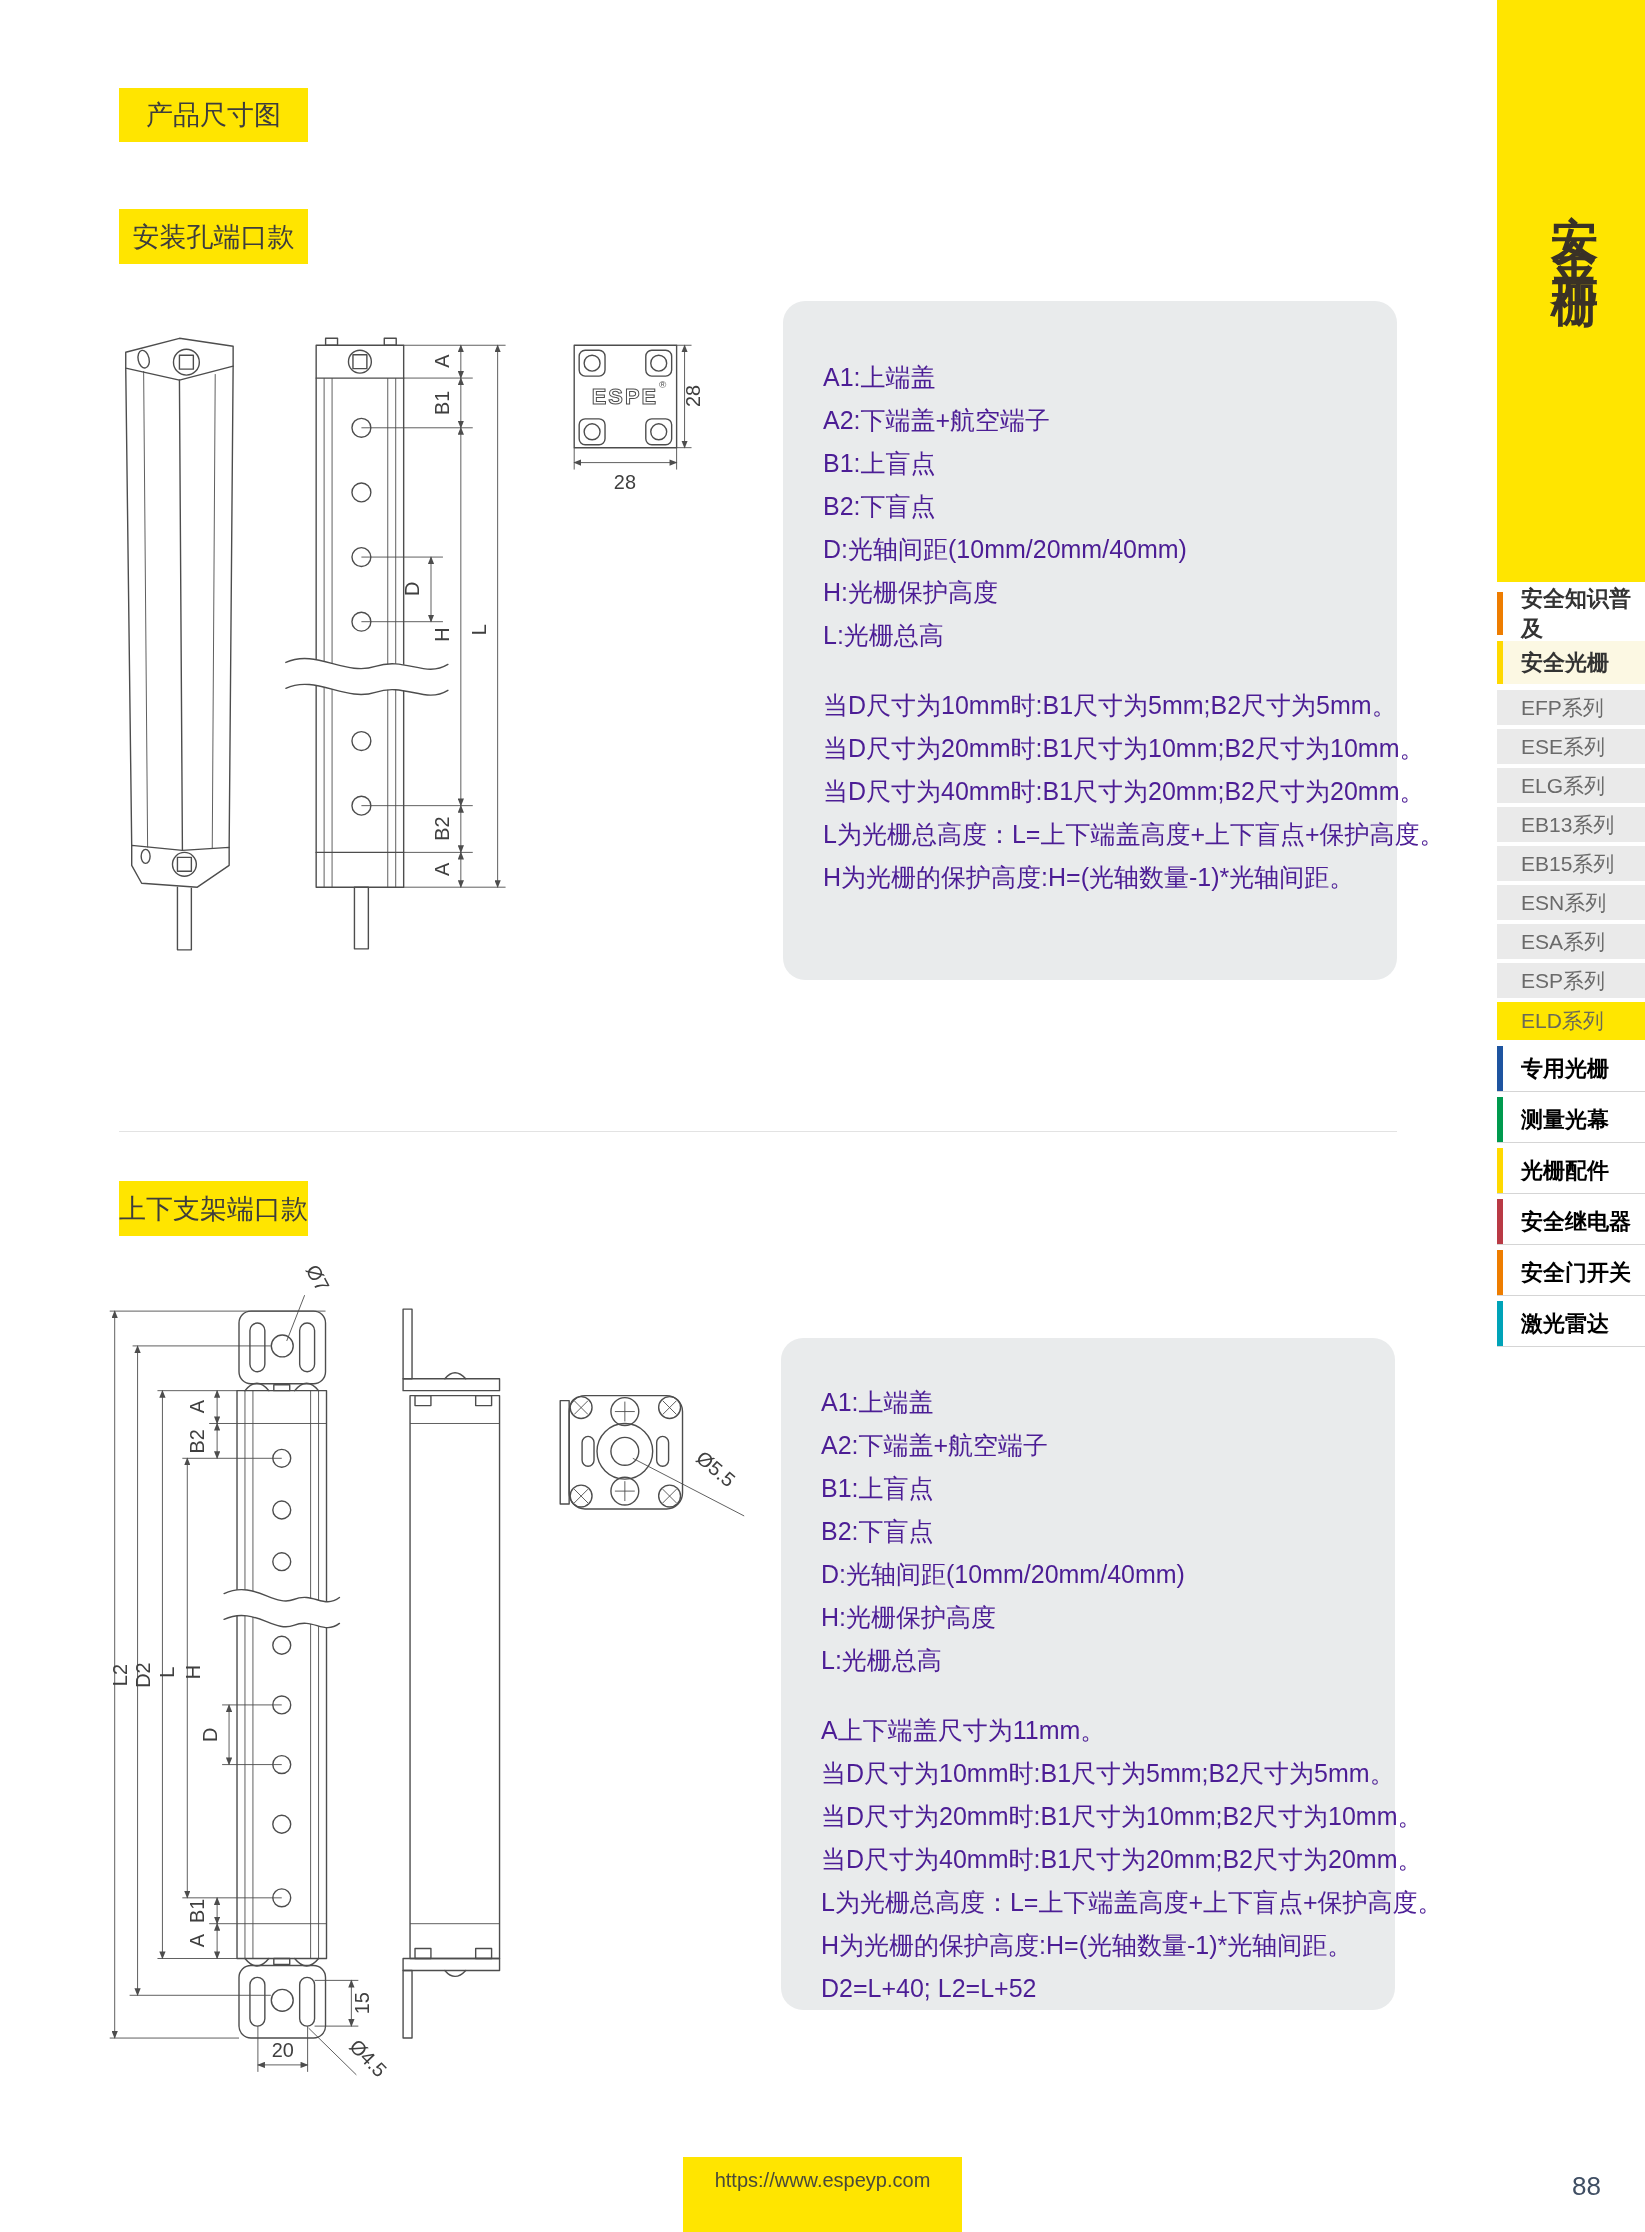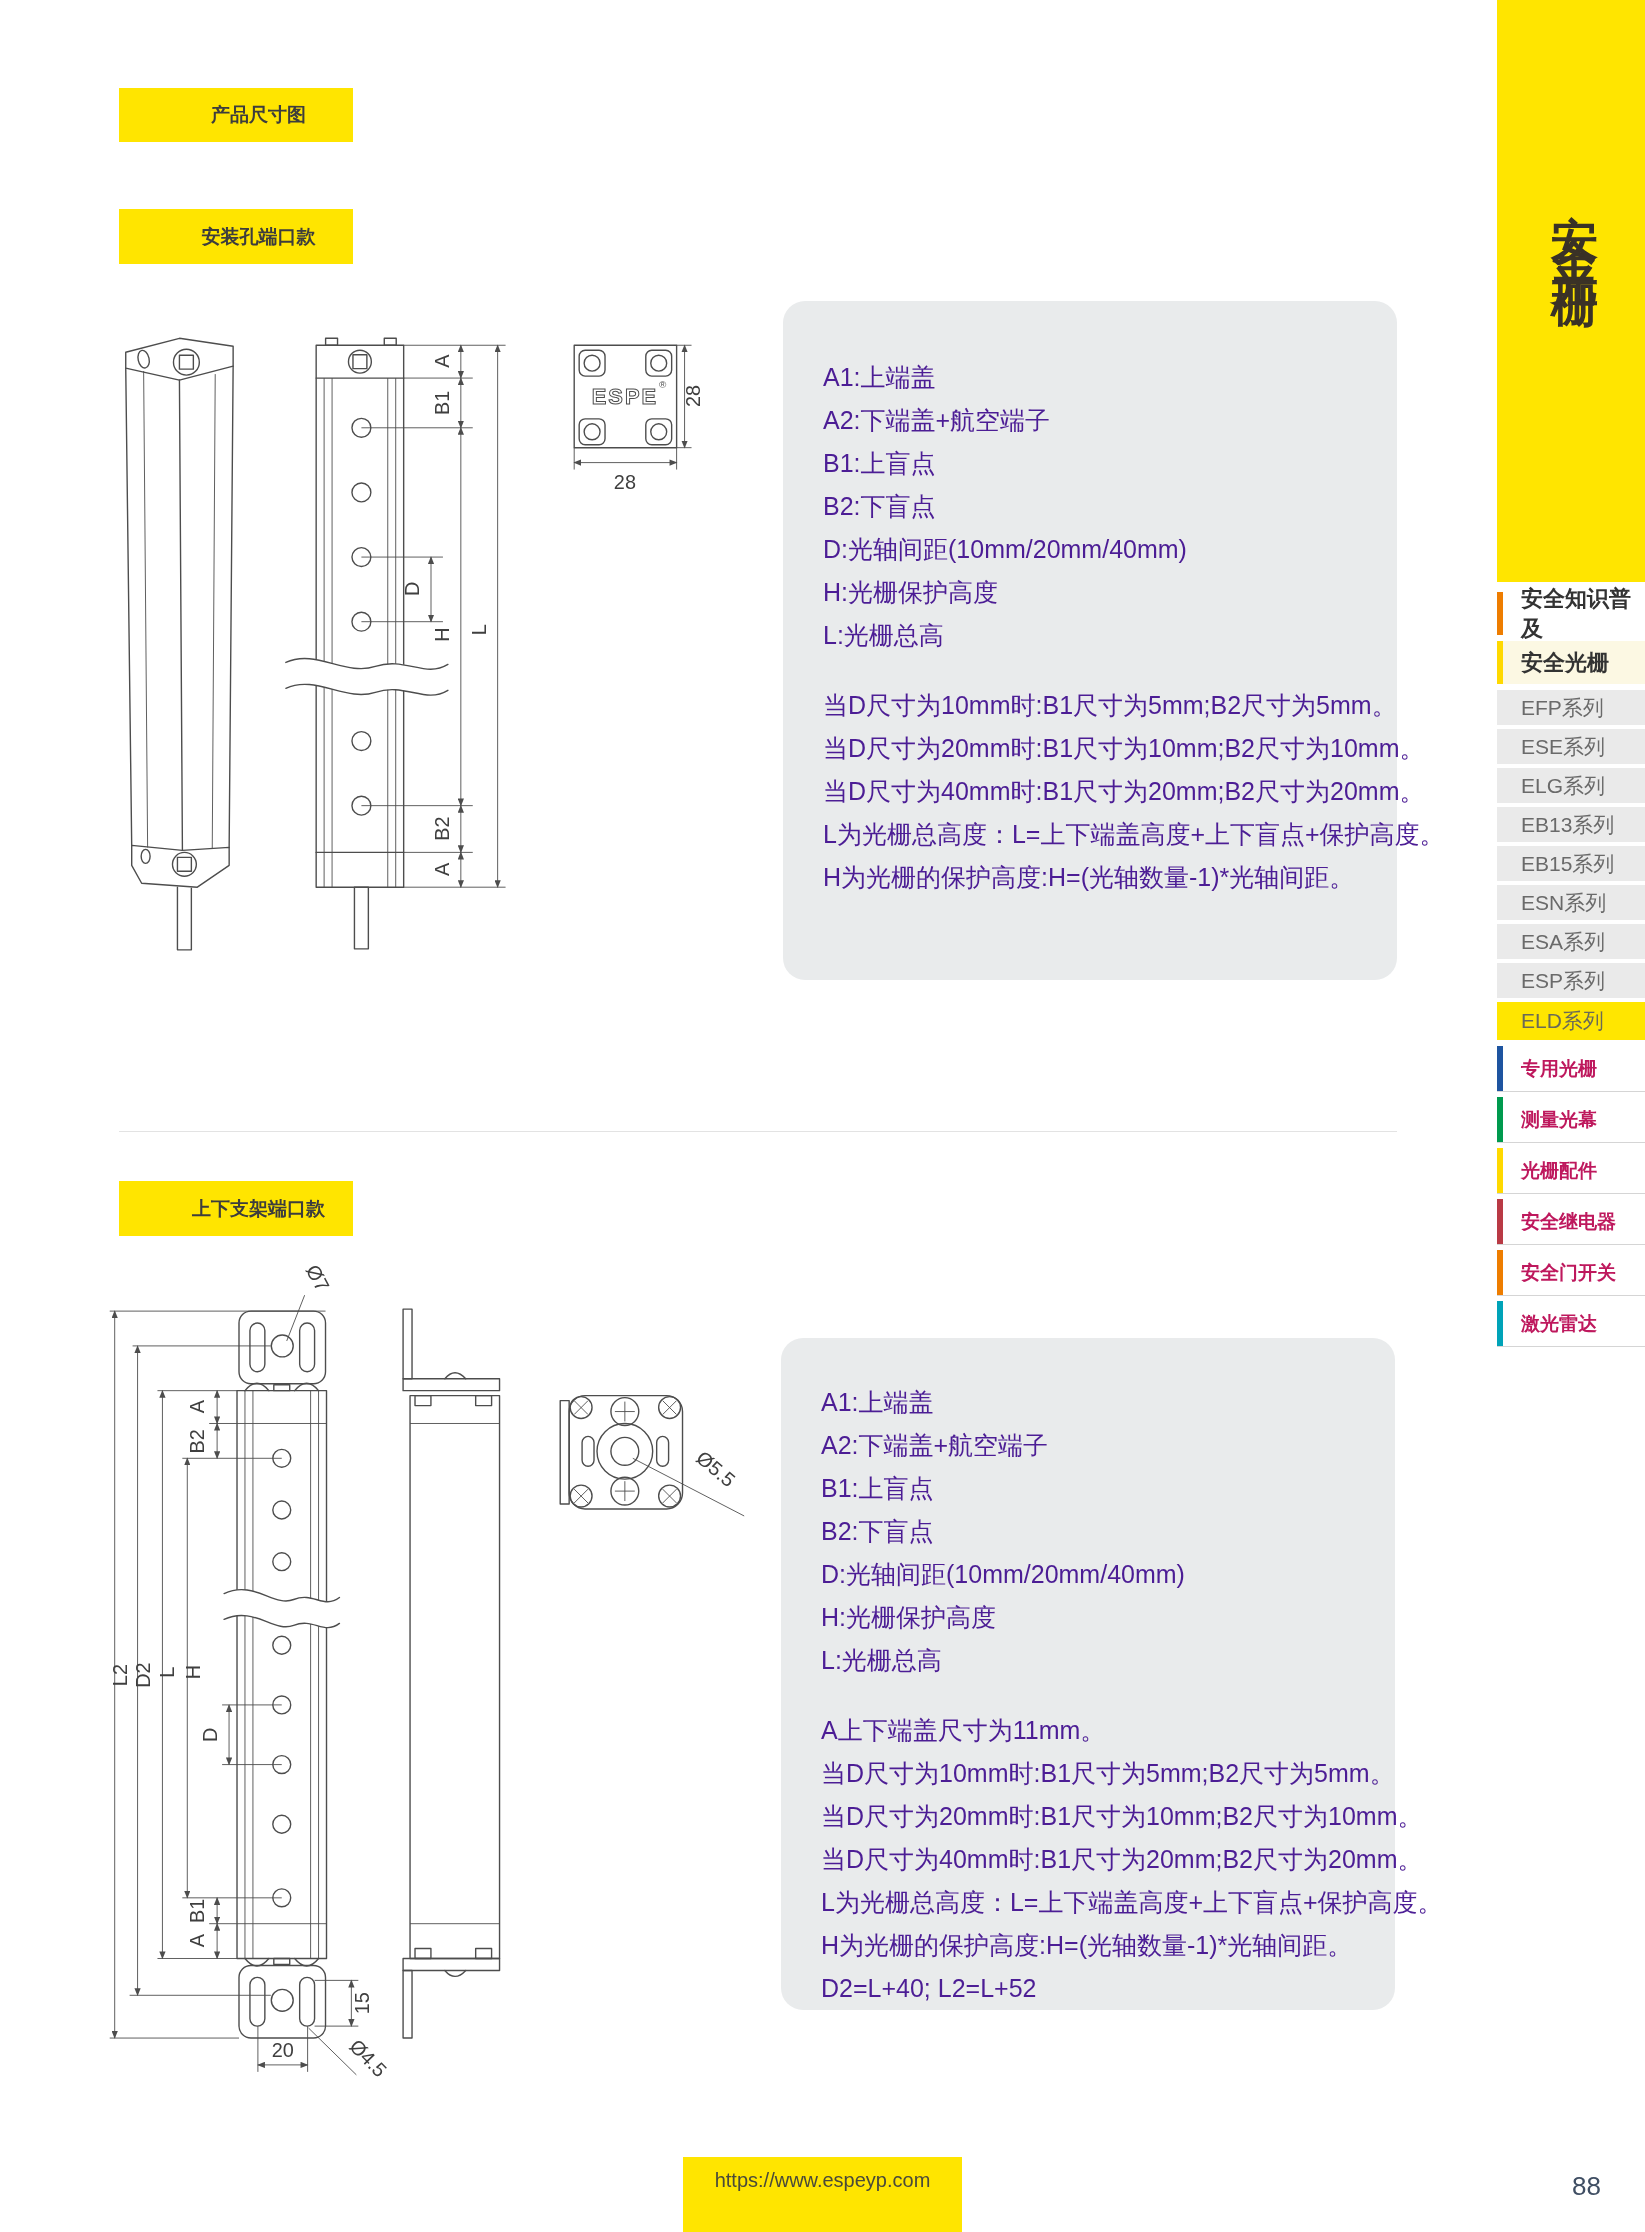--- a/index.html
+++ b/index.html
@@ -1,19 +1,19 @@
 <!DOCTYPE html>
 <html><head>
 <meta charset="utf-8">
 <style>
   html,body{margin:0;padding:0;background:#fff;}
   #page{position:relative;width:1646px;height:2233px;background:#ffffff;overflow:hidden;
         font-family:"Liberation Sans","DejaVu Sans",sans-serif;}
-  .badge{position:absolute;width:189px;background:#ffe500;color:#3d3d3d;font-weight:bold;
-         font-size:19px;display:flex;align-items:center;justify-content:center;padding-left:45px;}
+  .badge{position:absolute;width:189px;background:#ffe500;color:#3d3d3d;font-weight:normal;
+         font-size:27px;display:flex;align-items:center;justify-content:center;}
   #badge-main{left:119px;top:88px;height:54px;}
   #badge-s1{left:119px;top:209px;height:55px;}
   #badge-s2{left:119px;top:1181px;height:55px;}
   .divider{position:absolute;left:119px;top:1131px;width:1278px;height:1px;background:#e3e3e3;}
   
   .ibox{position:absolute;background:#e9ebec;border-radius:22px;width:614px;box-sizing:border-box;
         color:#4c1d95;font-size:25px;}
   .ibox p{margin:0;height:43px;line-height:43px;white-space:nowrap;}
   .ibox .notes{margin-top:27px;}
   #ibox1{left:783px;top:301px;height:679px;padding:55px 0 0 40px;}
@@ -23,21 +23,21 @@
   .vtitle{position:absolute;left:1544px;top:177px;writing-mode:vertical-rl;font-size:47px;
           font-weight:bold;letter-spacing:22px;color:#3a3226;}
   .menu{position:absolute;left:1497px;top:592px;width:148px;}
   .mi{position:relative;display:flex;align-items:center;box-sizing:border-box;padding-left:24px;}
   .mi .bar{position:absolute;left:0;top:0;bottom:0;width:6px;}
   .mi.b{height:43px;background:#ffffff;font-weight:bold;color:#333;font-size:22px;margin-bottom:6px;}
   .mi.cream{background:#fcf8e3;}
   .mi.g{height:35px;background:#eaeaea;color:#6a6a6a;font-size:21px;margin-bottom:4px;}
   .mi.active{height:38px;background:#ffe600;color:#6a6a58;font-size:21px;margin-bottom:6px;}
   .mi.bb{height:46px;background:#ffffff;border-bottom:1px solid #d5d5d5;font-weight:bold;
-         color:#be185d;font-size:19px;margin-bottom:5px;}
+         color:#000000;font-size:22px;margin-bottom:5px;}
   
   .footer-box{position:absolute;left:683px;top:2157px;width:279px;height:76px;background:#ffe500;
               box-sizing:border-box;padding-top:12px;text-align:center;font-size:20px;color:#4a4a3a;}
   .page-num{position:absolute;left:1572px;top:2171px;font-size:26px;color:#3f4e63;}
   
   svg{position:absolute;overflow:visible;}
   #drawing1{left:80px;top:308px;}
   #drawing2{left:60px;top:1249px;}
   .o{fill:none;stroke:#4d4d4d;stroke-width:1.4;stroke-linejoin:round;stroke-linecap:round;}
   .x{fill:none;stroke:#4d4d4d;stroke-width:0.9;}

